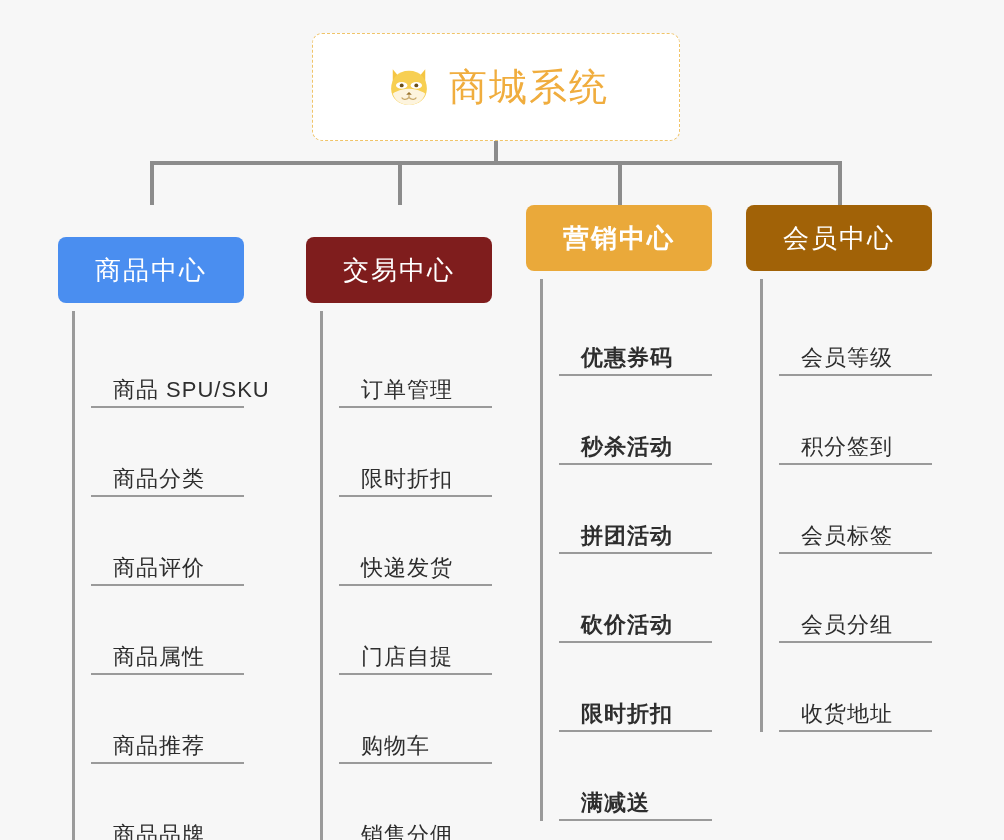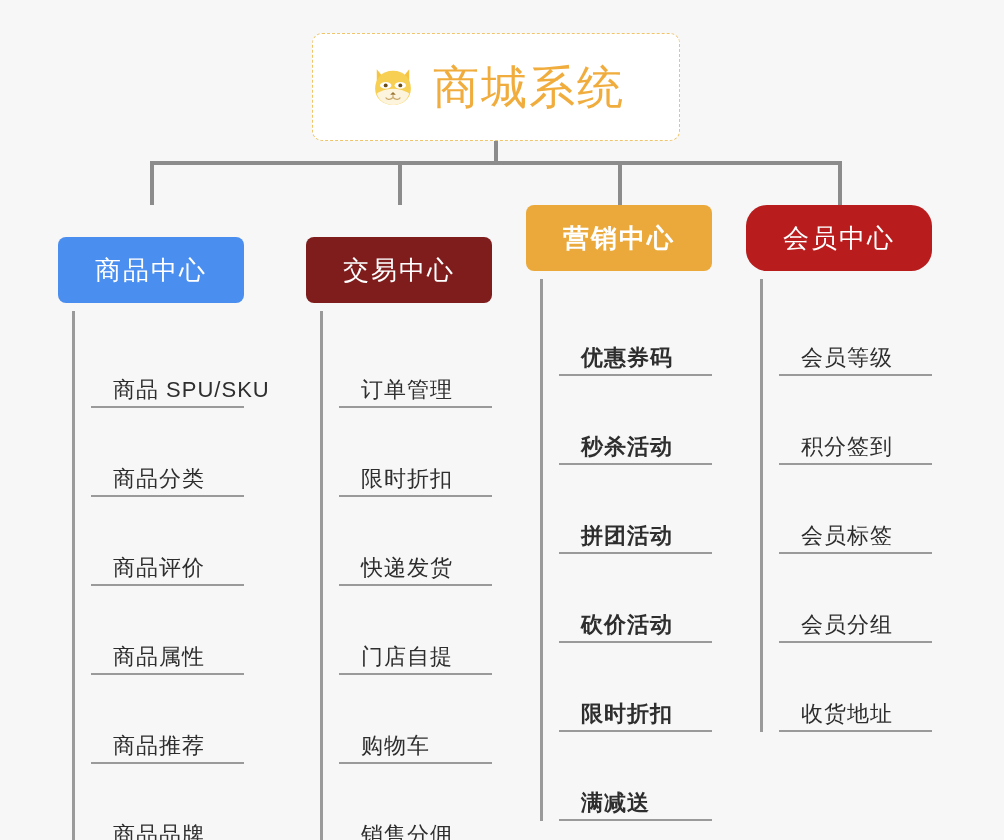--- a/index.html
+++ b/index.html
@@ -36,21 +36,21 @@
     justify-content: center;
     gap: 14px;
   }
   .root-icon {
     width: 52px;
     height: 52px;
     flex: 0 0 auto;
     display: block;
   }
   .root-title {
-    font-size: 46px;
+    font-size: 38px;
     color: #f0ad3e;
     letter-spacing: 2px;
     line-height: 1;
     white-space: nowrap;
   }
 
   
   .conn {
     position: absolute;
     background: #8c8c8c;
@@ -220,21 +220,21 @@
       <div class="leaf-item">
           <span class="leaf-label">限时折扣</span>
         </div>
       <div class="leaf-item">
           <span class="leaf-label">满减送</span>
         </div>
     </div>
   </div>
 
   <div class="column" style="left:746px;">
-    <div class="cat-box" style="background:#b91c1c;border-radius:21px;">
+    <div class="cat-box" style="background:#a16207;">
       <span>会员中心</span>
     </div>
     <div class="leaf-list">
       <div class="leaf-item">
           <span class="leaf-label">会员等级</span>
         </div>
       <div class="leaf-item">
           <span class="leaf-label">积分签到</span>
         </div>
       <div class="leaf-item">

